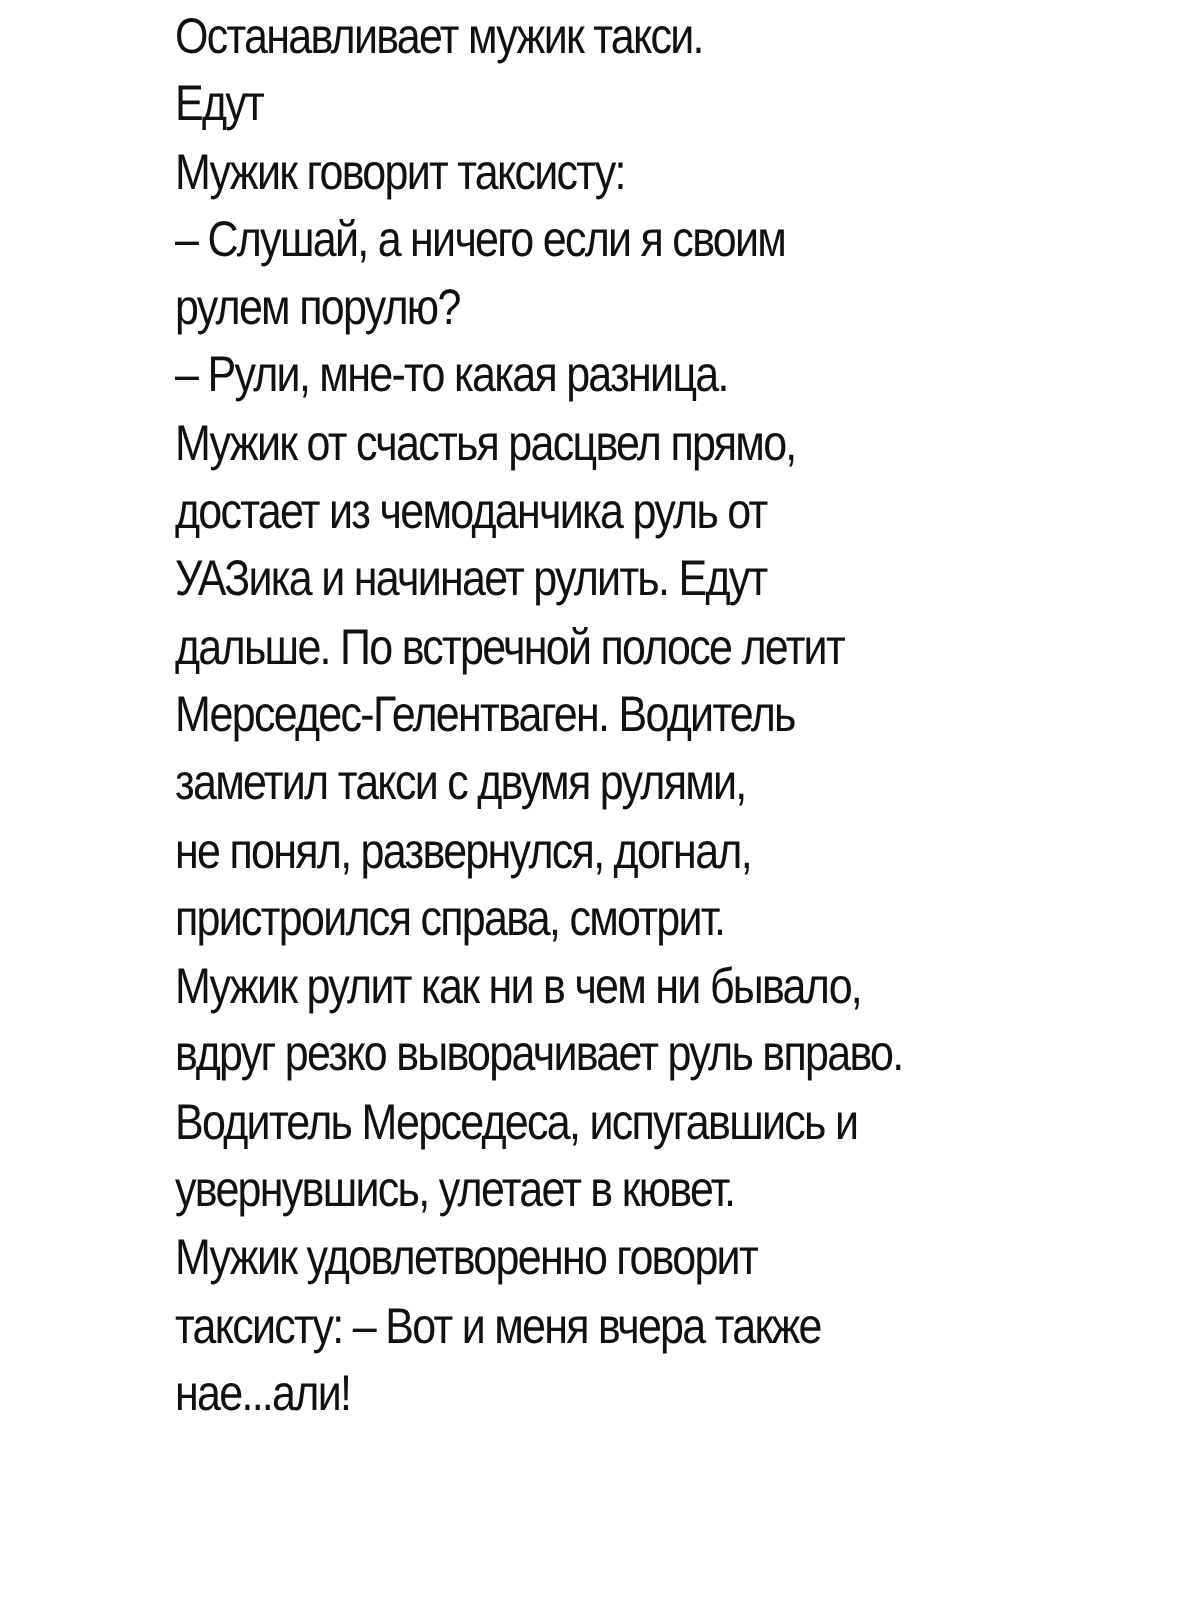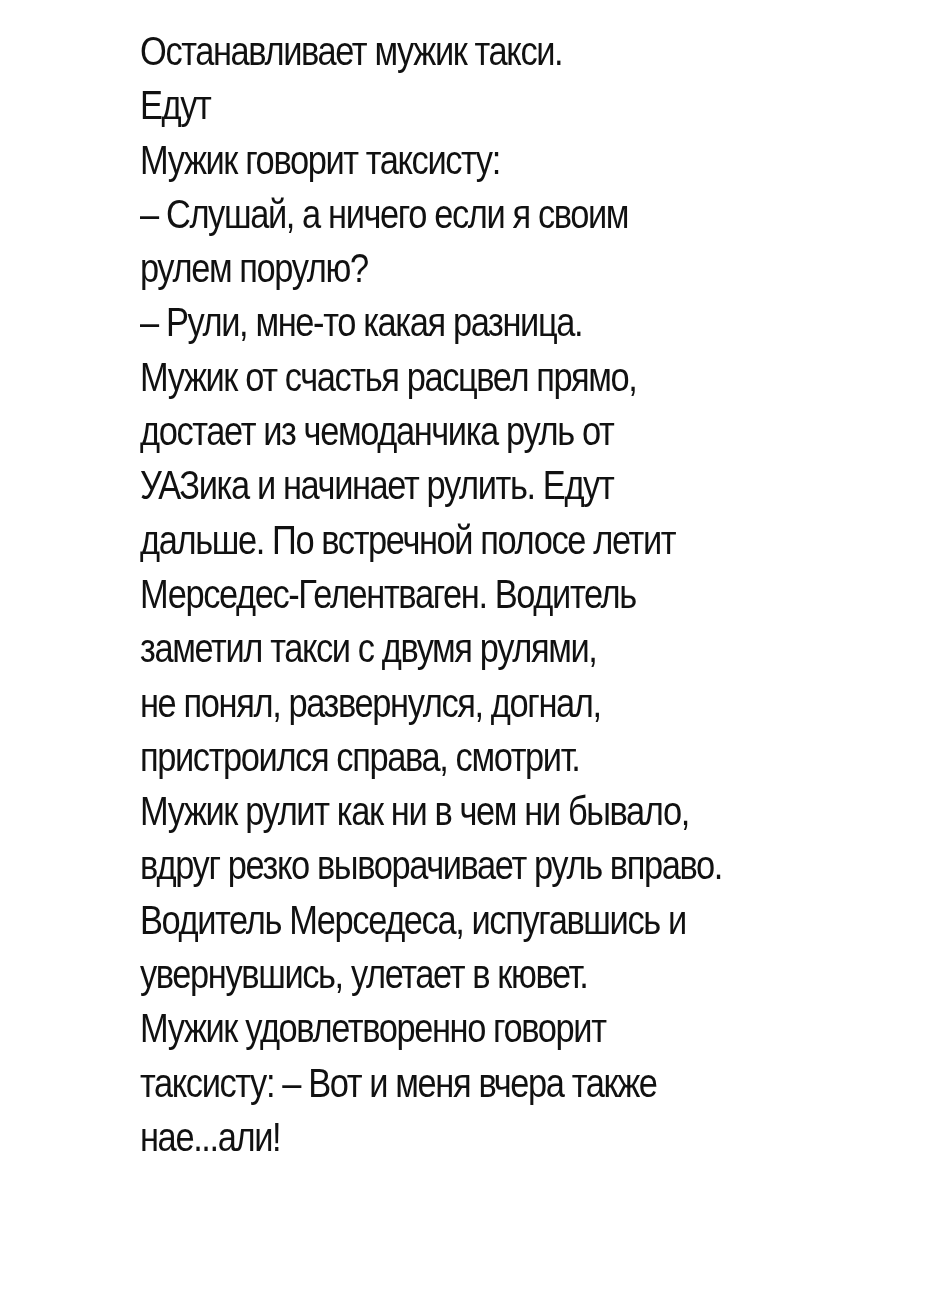--- a/index.html
+++ b/index.html
@@ -9,21 +9,21 @@
     }
     body {
       width: 952px;
       height: 1296px;
       overflow: hidden;
       position: relative;
     }
     .doc {
       position: absolute;
       left: 140px;
-      top: 24px;
+      top: 2px;
       width: 800px;
     }
     .line {
       font-family: "Liberation Sans", sans-serif;
       font-size: 40px;
       line-height: 54.3px;
       color: #111111;
       white-space: nowrap;
       letter-spacing: -1.6px;
       transform: scaleX(0.86);

